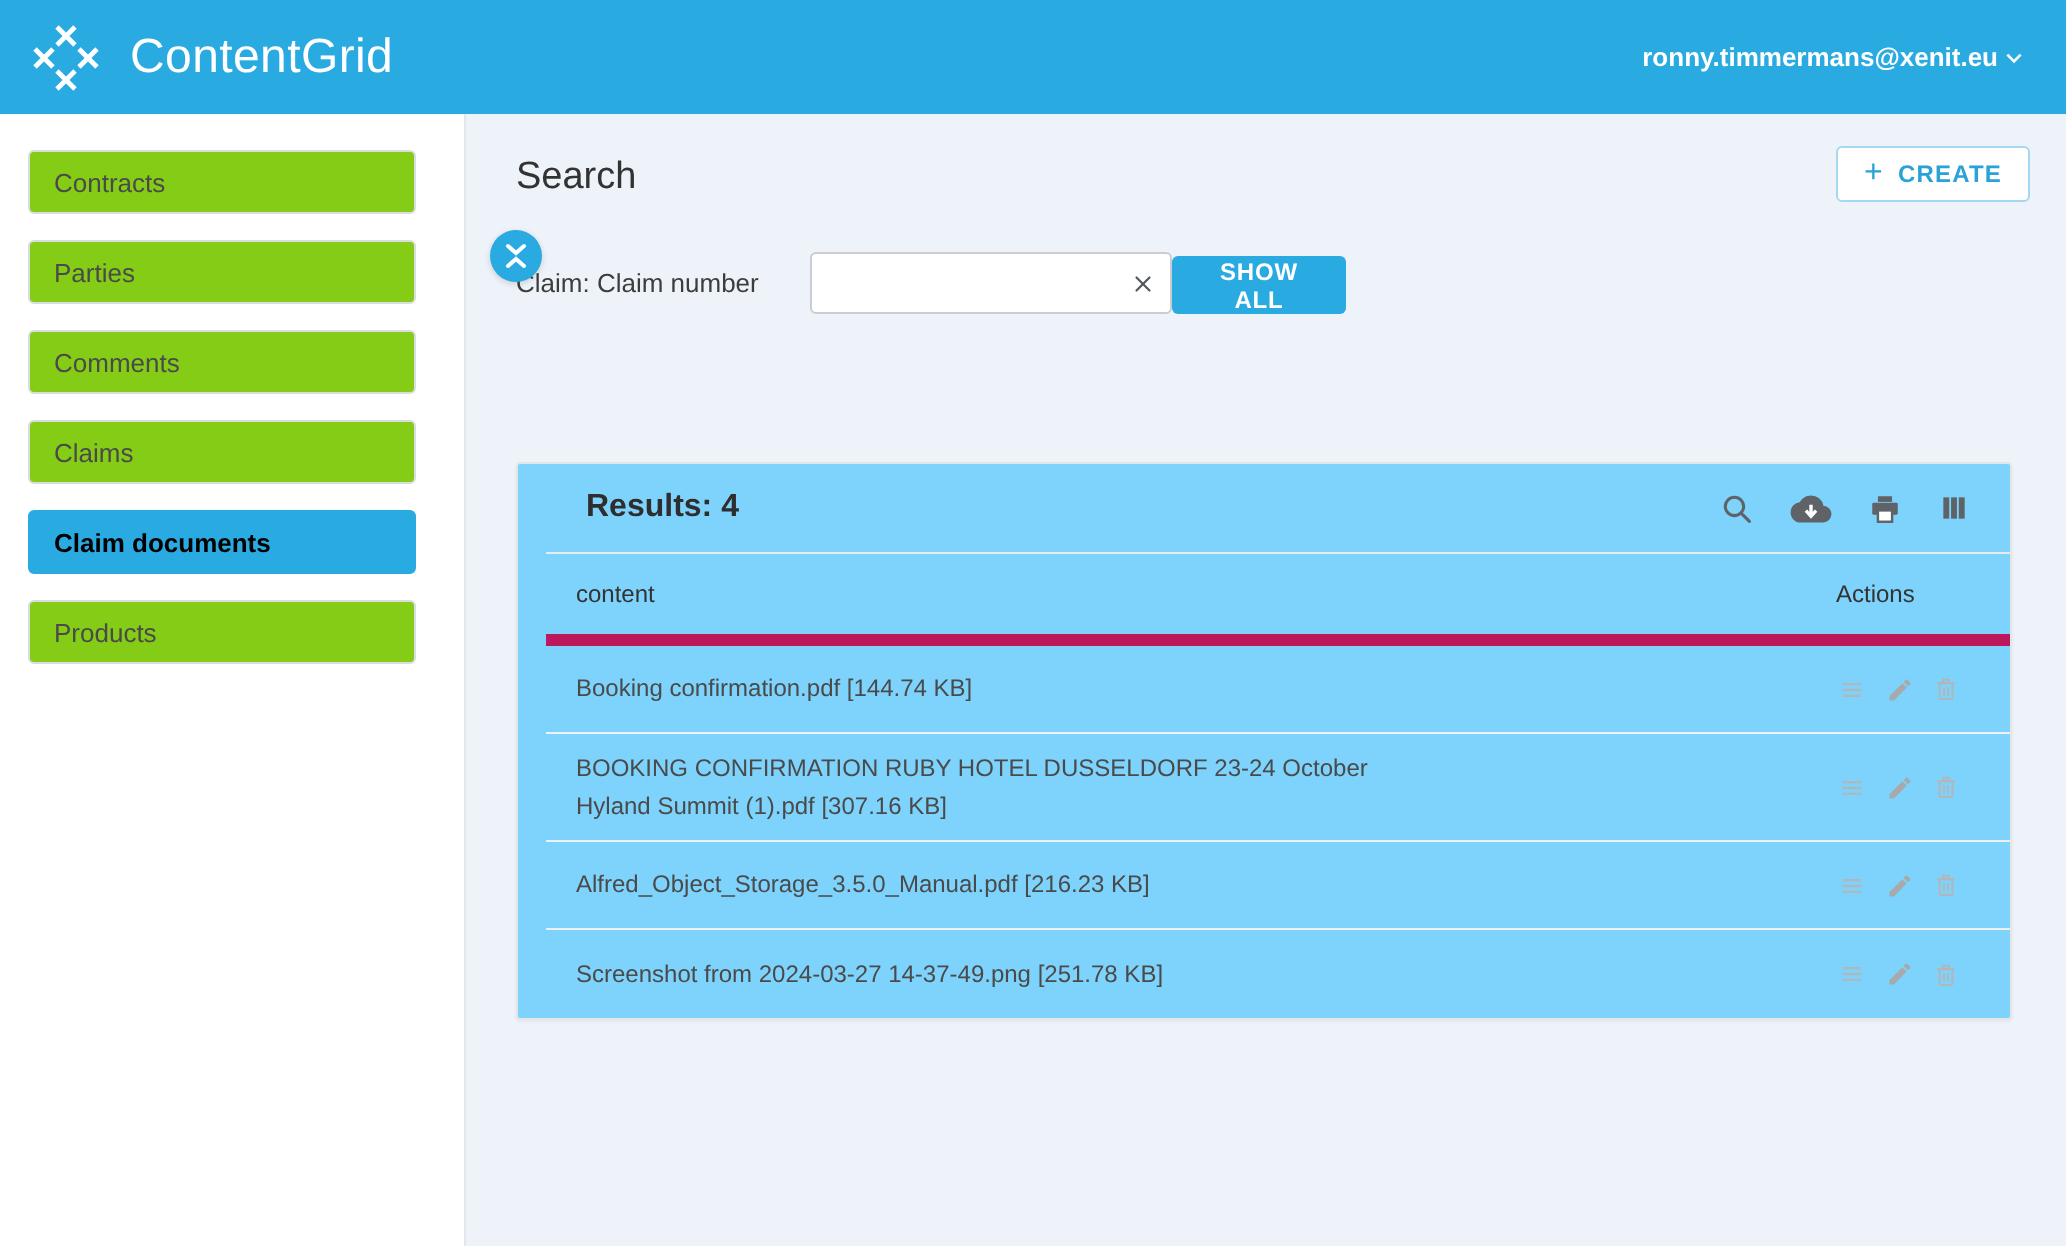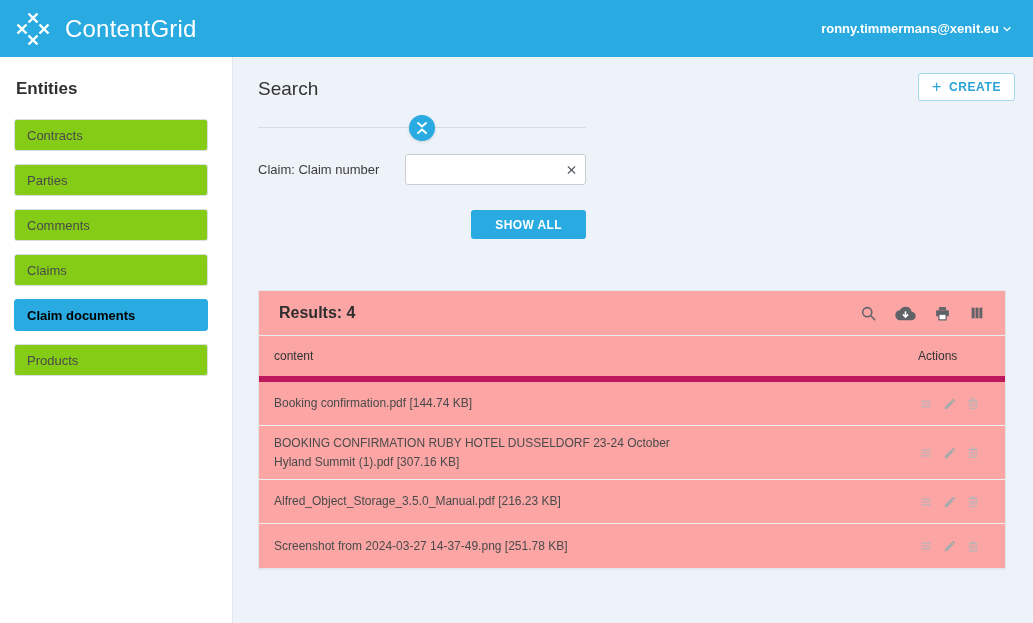--- a/index.html
+++ b/index.html
@@ -37,21 +37,21 @@
   .main-title { font-size:19px; color:#333; padding-top:21px; font-weight:normal; }
   .create-btn {
     position:absolute; top:16px; right:18px; height:28px; padding:0 13px;
     background:#fff; border:1px solid #a3d8f0; border-radius:3px;
     color:#2aa2d8; font-size:12px; font-weight:bold; letter-spacing:.6px;
     display:flex; align-items:center; gap:7px; cursor:pointer;
     font-family:inherit;
   }
   .create-plus { font-size:16px; font-weight:normal; line-height:1; }
   
-  .filter-panel { width:328px; display:flex; flex-direction:column; }
+  .filter-panel { width:328px; display:flex; flex-direction:row; }
   .collapse-divider { position:relative; border-top:1px solid #d8dde2; margin-top:27px; height:0; }
   .collapse-btn {
     position:absolute; left:50%; top:-13px; transform:translateX(-50%);
     width:26px; height:26px; border-radius:50%; background:#29abe2; border:none;
     display:flex; align-items:center; justify-content:center; cursor:pointer;
     box-shadow:0 1px 3px rgba(0,0,0,.15); padding:0;
   }
   .filter-row { display:flex; align-items:center; margin-top:26px; }
   .filter-label { font-size:13px; color:#3d3d3d; width:147px; flex:none; }
   .input-wrap { position:relative; width:181px; height:31px; }
@@ -66,22 +66,23 @@
     display:flex; align-items:center;
   }
   .show-all {
     align-self:flex-end; margin-top:25px; height:29px; padding:0 24px;
     background:#29abe2; color:#fff; border:none; border-radius:3px;
     font-size:12px; font-weight:bold; letter-spacing:.4px; cursor:pointer;
     font-family:inherit;
   }
   
   .results-card {
-    margin-top:51px; background:#fca5a5; border:1px solid #e2e6e9; border-radius:2px;
+    margin-top:74px; background:#7dd3fc; border:1px solid #e2e6e9; border-radius:2px;
     box-shadow:0 1px 2px rgba(0,0,0,.05);
+    padding-left:14px;
   }
   .card-header {
     height:45px; display:flex; align-items:center; padding:0 20px;
     border-bottom:1px solid #e8ecef;
   }
   .results-title { font-size:16px; color:#2e2e2e; font-weight:bold; }
   .card-tools { margin-left:auto; display:flex; align-items:center; gap:18px; }
   .tool-btn { background:none; border:none; padding:0; color:#5f6368; cursor:pointer; display:flex; }
   .thead {
     display:flex; align-items:center; height:46px; padding:0 15px;
@@ -124,21 +125,20 @@
       <span>ronny.timmermans@xenit.eu</span>
       <svg width="12" height="12" viewBox="0 0 18 18">
         <polyline points="4,6.5 9,11.5 14,6.5" fill="none" stroke="#ffffff" stroke-width="2"></polyline>
       </svg>
     </div>
   </header>
 
   <div class="body">
 
     <aside class="sidebar">
-      <h2 class="sidebar-heading">Entities</h2>
       <div class="entity">
         <span>Contracts</span>
       </div>
       <div class="entity">
         <span>Parties</span>
       </div>
       <div class="entity">
         <span>Comments</span>
       </div>
       <div class="entity">

